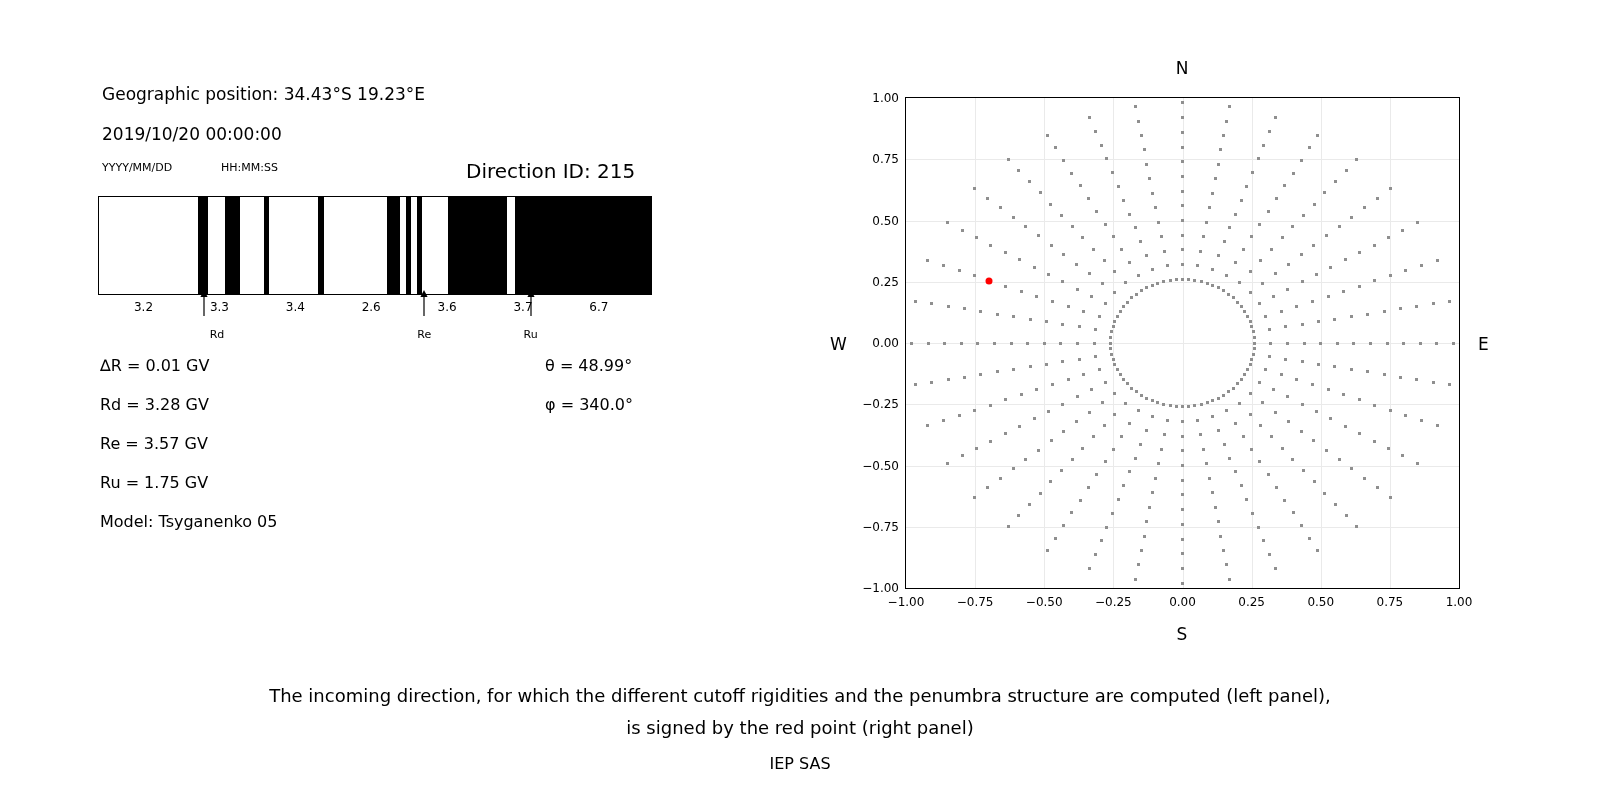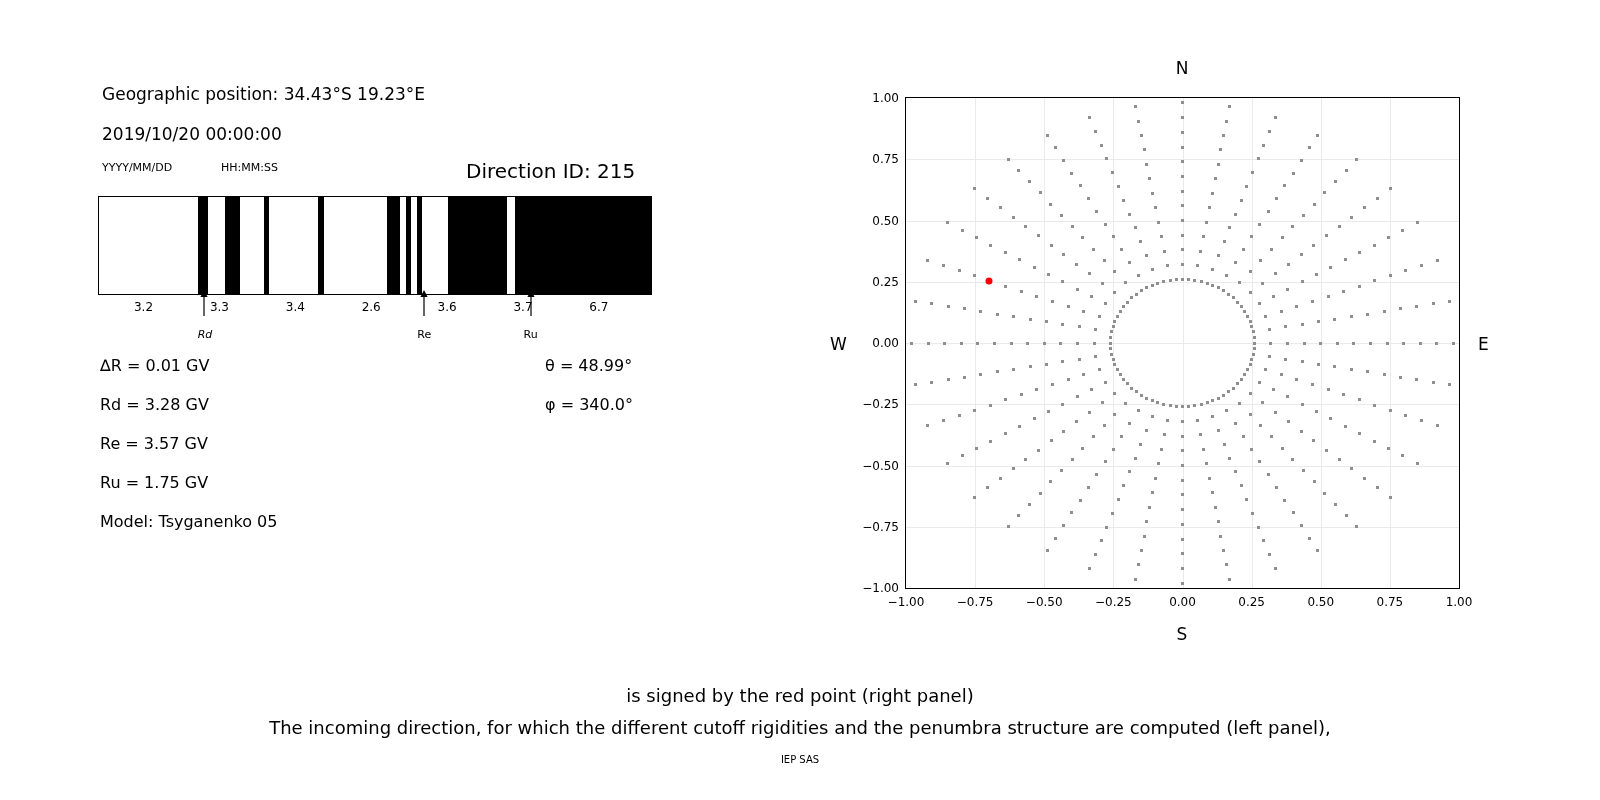--- a/index.html
+++ b/index.html
@@ -224,21 +224,21 @@
     font-size: 18px;
     line-height: 32px;
   }
   #caption-l1, #caption-l2 { display: block; }
   #footer-note {
     position: absolute;
     left: 0;
     top: 754px;
     width: 1600px;
     text-align: center;
-    font-size: 10px;
+    font-size: 16px;
   }
 </style>
 </head>
 <body>
 
 <div id="left-panel">
 
   <div class="txt" id="geo-position">Geographic position: 34.43°S 19.23°E</div>
 
   <div class="txt" id="datetime">2019/10/20 00:00:00</div>
@@ -280,21 +280,21 @@
   <div class="txt val-left" id="v-model">Model: Tsyganenko 05</div>
 
   <div class="txt val-right" id="v-theta">θ = 48.99°</div>
   <div class="txt val-right" id="v-phi">φ = 340.0°</div>
 <div class="marker-arrow" style="left: 204.247px;">
       <svg width="12" height="26" viewBox="0 0 12 26">
         <line x1="6" y1="26" x2="6" y2="3" stroke="#000" stroke-width="1.2"></line>
         <polygon points="6,0 2.4,7 9.6,7" fill="#000"></polygon>
       </svg>
     </div>
-    <div class="txt marker-label" style="left: 205px; font-style: italic;">Rd</div>
+    <div class="txt marker-label" style="left: 217px;">Rd</div>
     <div class="marker-arrow" style="left: 424.329px;">
       <svg width="12" height="26" viewBox="0 0 12 26">
         <line x1="6" y1="26" x2="6" y2="3" stroke="#000" stroke-width="1.2"></line>
         <polygon points="6,0 2.4,7 9.6,7" fill="#000"></polygon>
       </svg>
     </div>
     <div class="txt marker-label" style="left: 424.329px;">Re</div>
     <div class="marker-arrow" style="left: 530.575px;">
       <svg width="12" height="26" viewBox="0 0 12 26">
         <line x1="6" y1="26" x2="6" y2="3" stroke="#000" stroke-width="1.2"></line>
@@ -885,17 +885,17 @@
       <div class="ax-label-x" style="left: 313.375px; top: 595px;">−0.25</div>
       <div class="ax-label-x" style="left: 382.5px; top: 595px;">0.00</div>
       <div class="ax-label-x" style="left: 451.625px; top: 595px;">0.25</div>
       <div class="ax-label-x" style="left: 520.75px; top: 595px;">0.50</div>
       <div class="ax-label-x" style="left: 589.875px; top: 595px;">0.75</div>
       <div class="ax-label-x" style="left: 659px; top: 595px;">1.00</div>
     </div>
 </div>
 
 <div id="caption">
+  <span id="caption-l1">The incoming direction, for which the different cutoff rigidities and the penumbra structure are computed (left panel),</span>
   <span id="caption-l2">is signed by the red point (right panel)</span>
-  <span id="caption-l1">The incoming direction, for which the different cutoff rigidities and the penumbra structure are computed (left panel),</span>
 </div>
 
 <div id="footer-note">IEP SAS</div>
 
 </body></html>

